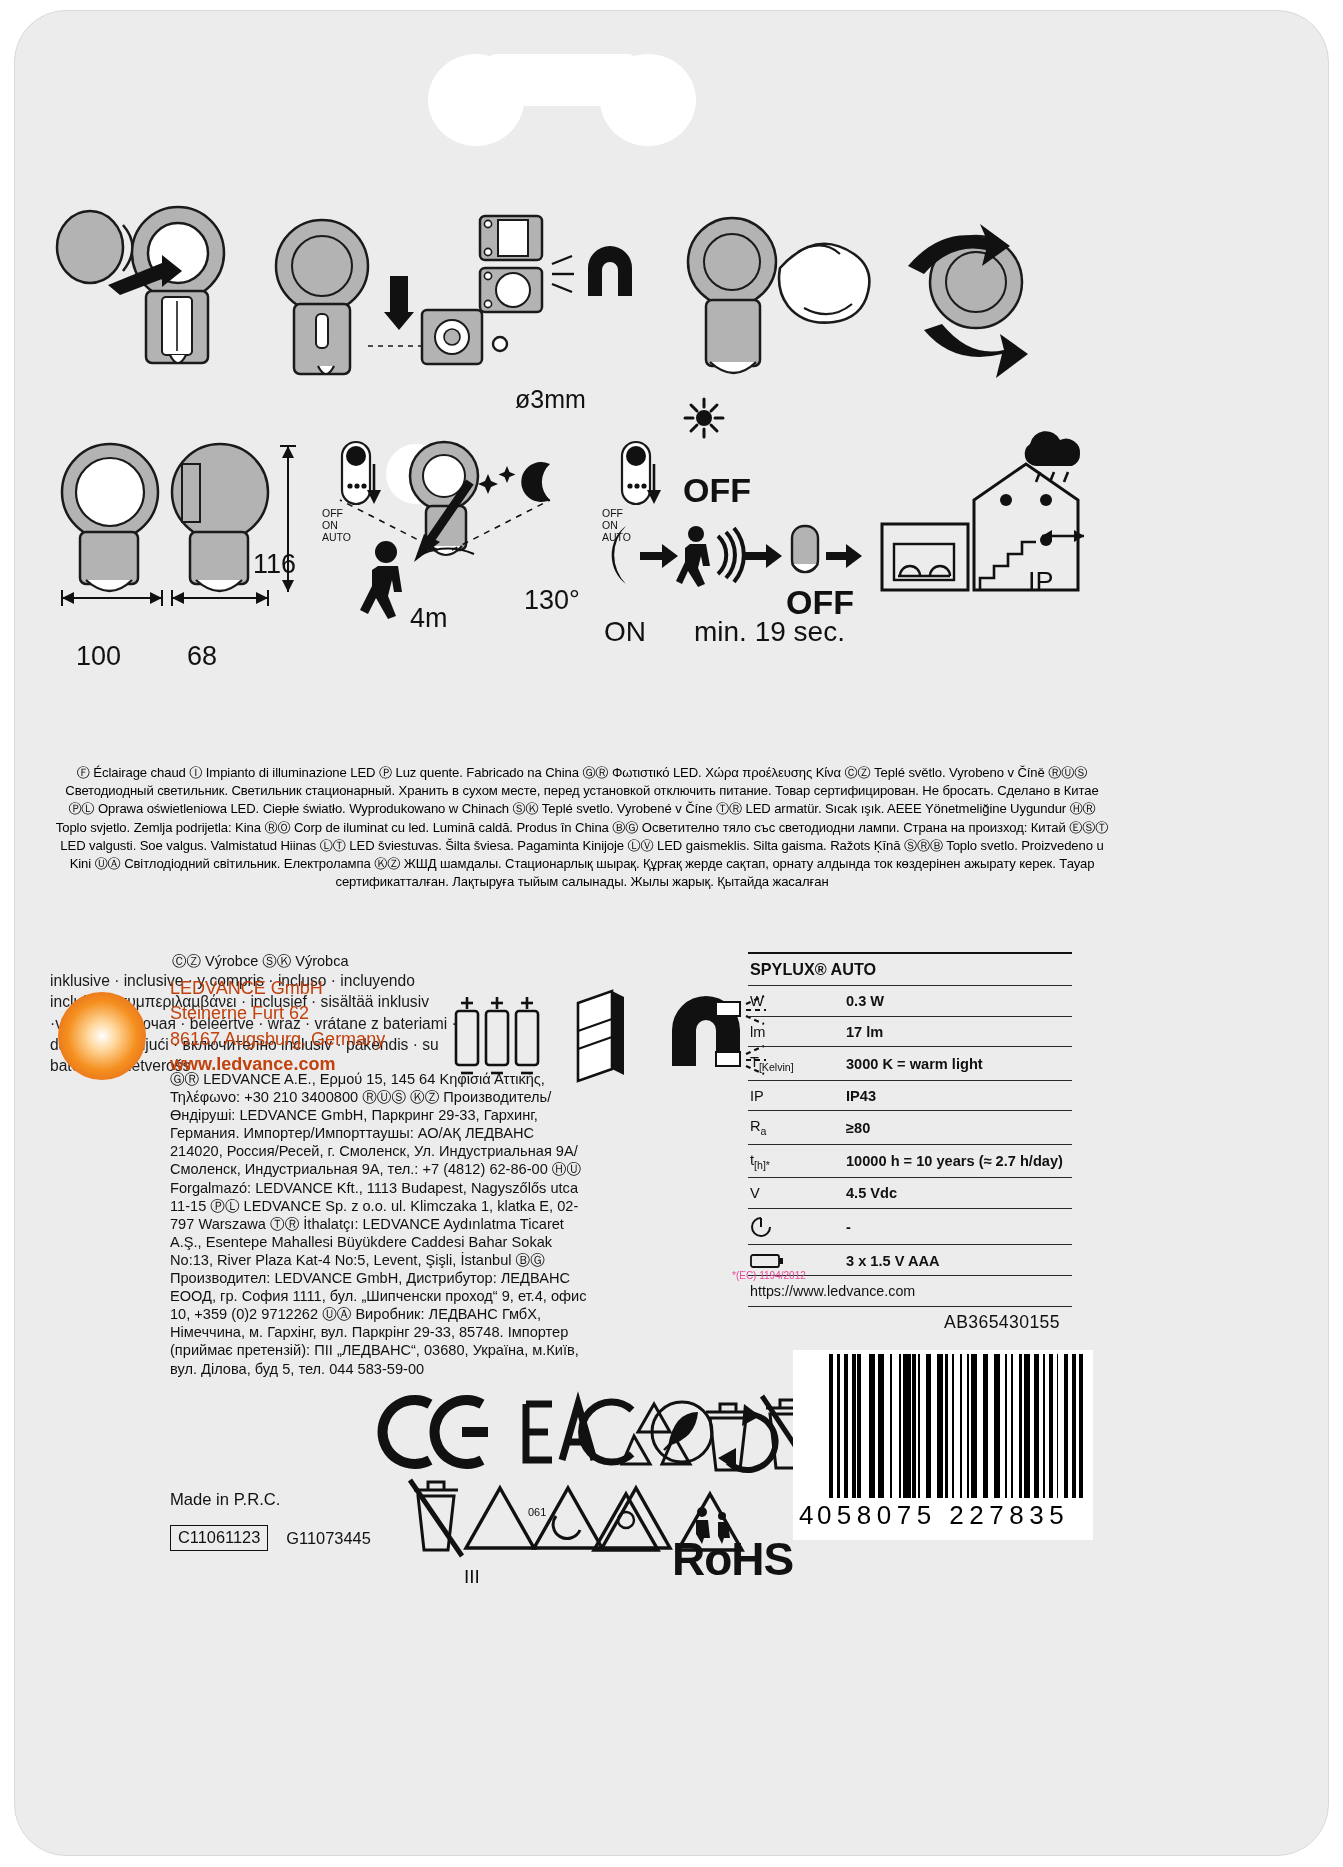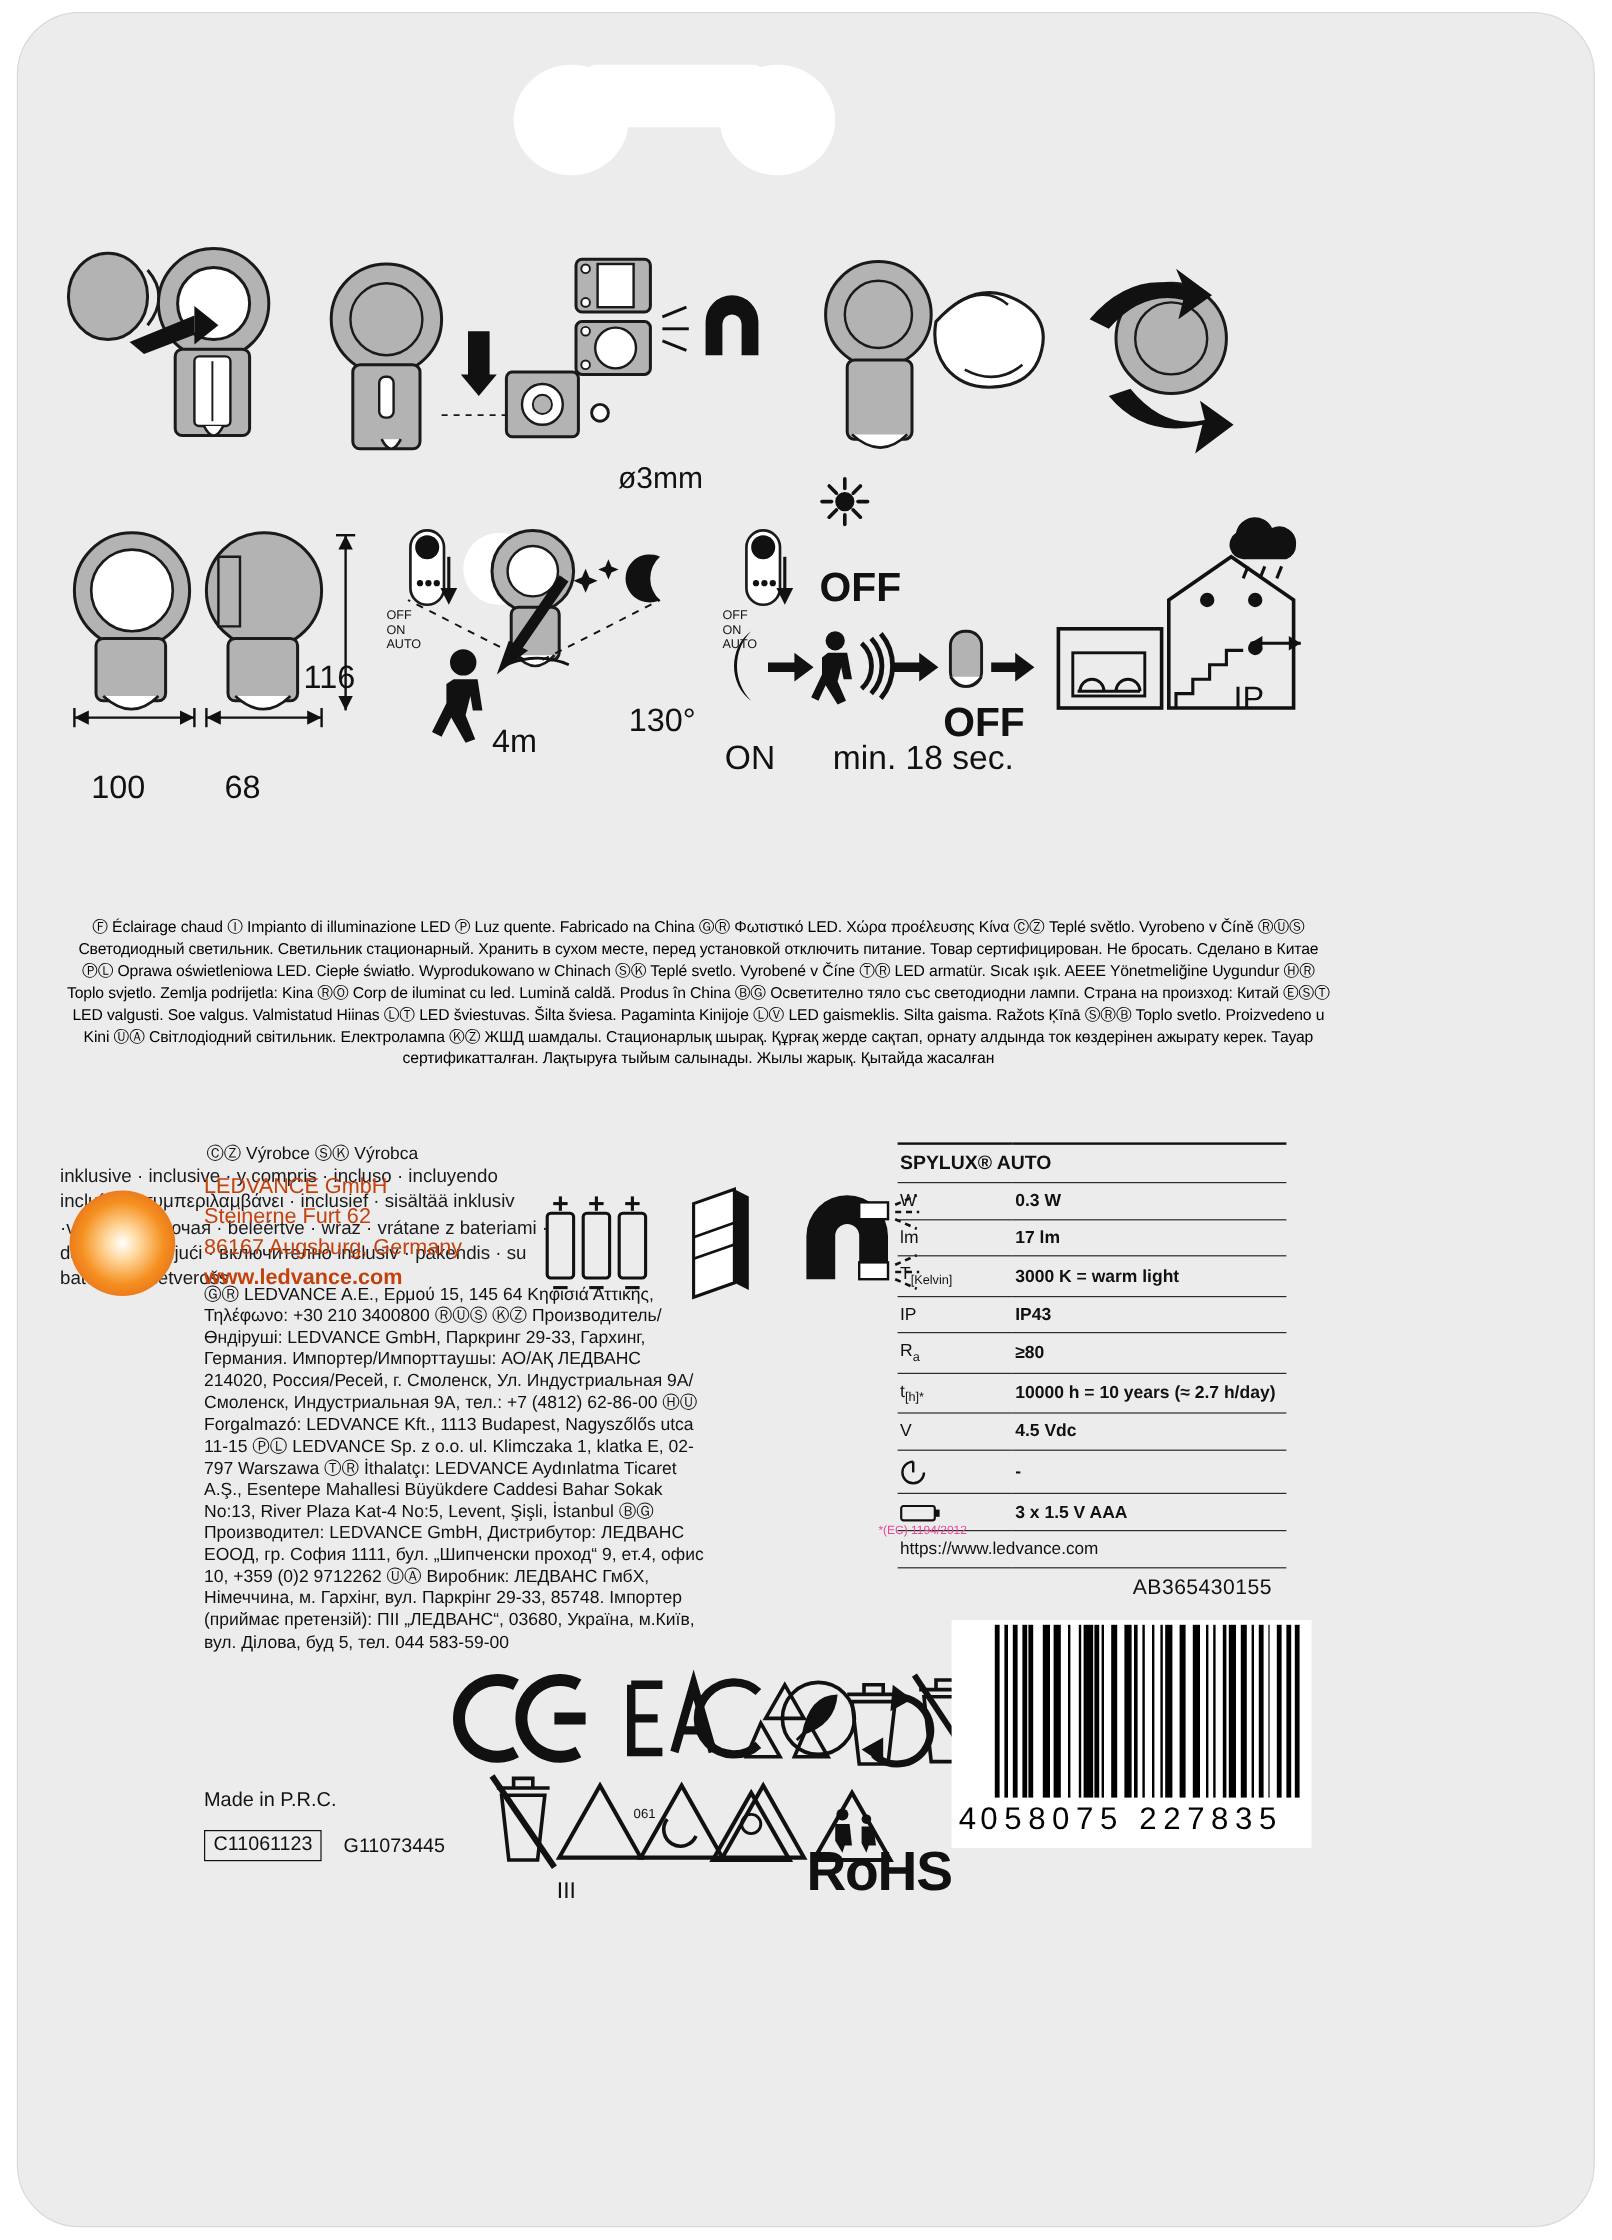--- a/index.html
+++ b/index.html
@@ -350,21 +350,21 @@
       <path d="M126 10 a34 34 0 0 1 0 46"></path>
       <path d="M134 6 a42 42 0 0 1 0 54"></path>
     </g>
     <path d="M144 30 L166 30 L166 22 L182 34 L166 46 L166 38 L144 38 Z" fill="#111"></path>
     <rect x="192" y="4" width="26" height="46" rx="12" fill="#b3b3b3" stroke="#1a1a1a" stroke-width="2.4"></rect>
     <path d="M192 42 q13 16 26 0" fill="#ffffff" stroke="#1a1a1a" stroke-width="2.2"></path>
     <path d="M226 30 L246 30 L246 22 L262 34 L246 46 L246 38 L226 38 Z" fill="#111"></path>
   </svg>
   <div class="lbl" style="left:786px;top:540px;font-size:34px;font-weight:bold;">OFF</div>
   <div class="lbl" style="left:604px;top:572px;font-size:28px;">ON</div>
-  <div class="lbl" style="left:694px;top:572px;font-size:28px;">min. 18 sec.</div>
+  <div class="lbl" style="left:694px;top:572px;font-size:28px;">min. 19 sec.</div>
 
   <svg class="art" style="left:876px;top:440px;" width="230" height="170">
     <rect x="6" y="84" width="86" height="66" fill="none" stroke="#111" stroke-width="3"></rect>
     <rect x="18" y="104" width="60" height="36" fill="none" stroke="#111" stroke-width="2.4"></rect>
     <path d="M24 136 a10 10 0 0 1 20 0 M54 136 a10 10 0 0 1 20 0" fill="none" stroke="#111" stroke-width="2.4"></path>
     <line x1="22" y1="136" x2="74" y2="136" stroke="#111" stroke-width="2.4"></line>
     <path d="M98 150 L98 60 L150 24 L202 60 L202 150 Z" fill="none" stroke="#111" stroke-width="3"></path>
     <circle cx="130" cy="60" r="6" fill="#111"></circle>
     <circle cx="170" cy="60" r="6" fill="#111"></circle>
     <circle cx="170" cy="100" r="6" fill="#111"></circle>

